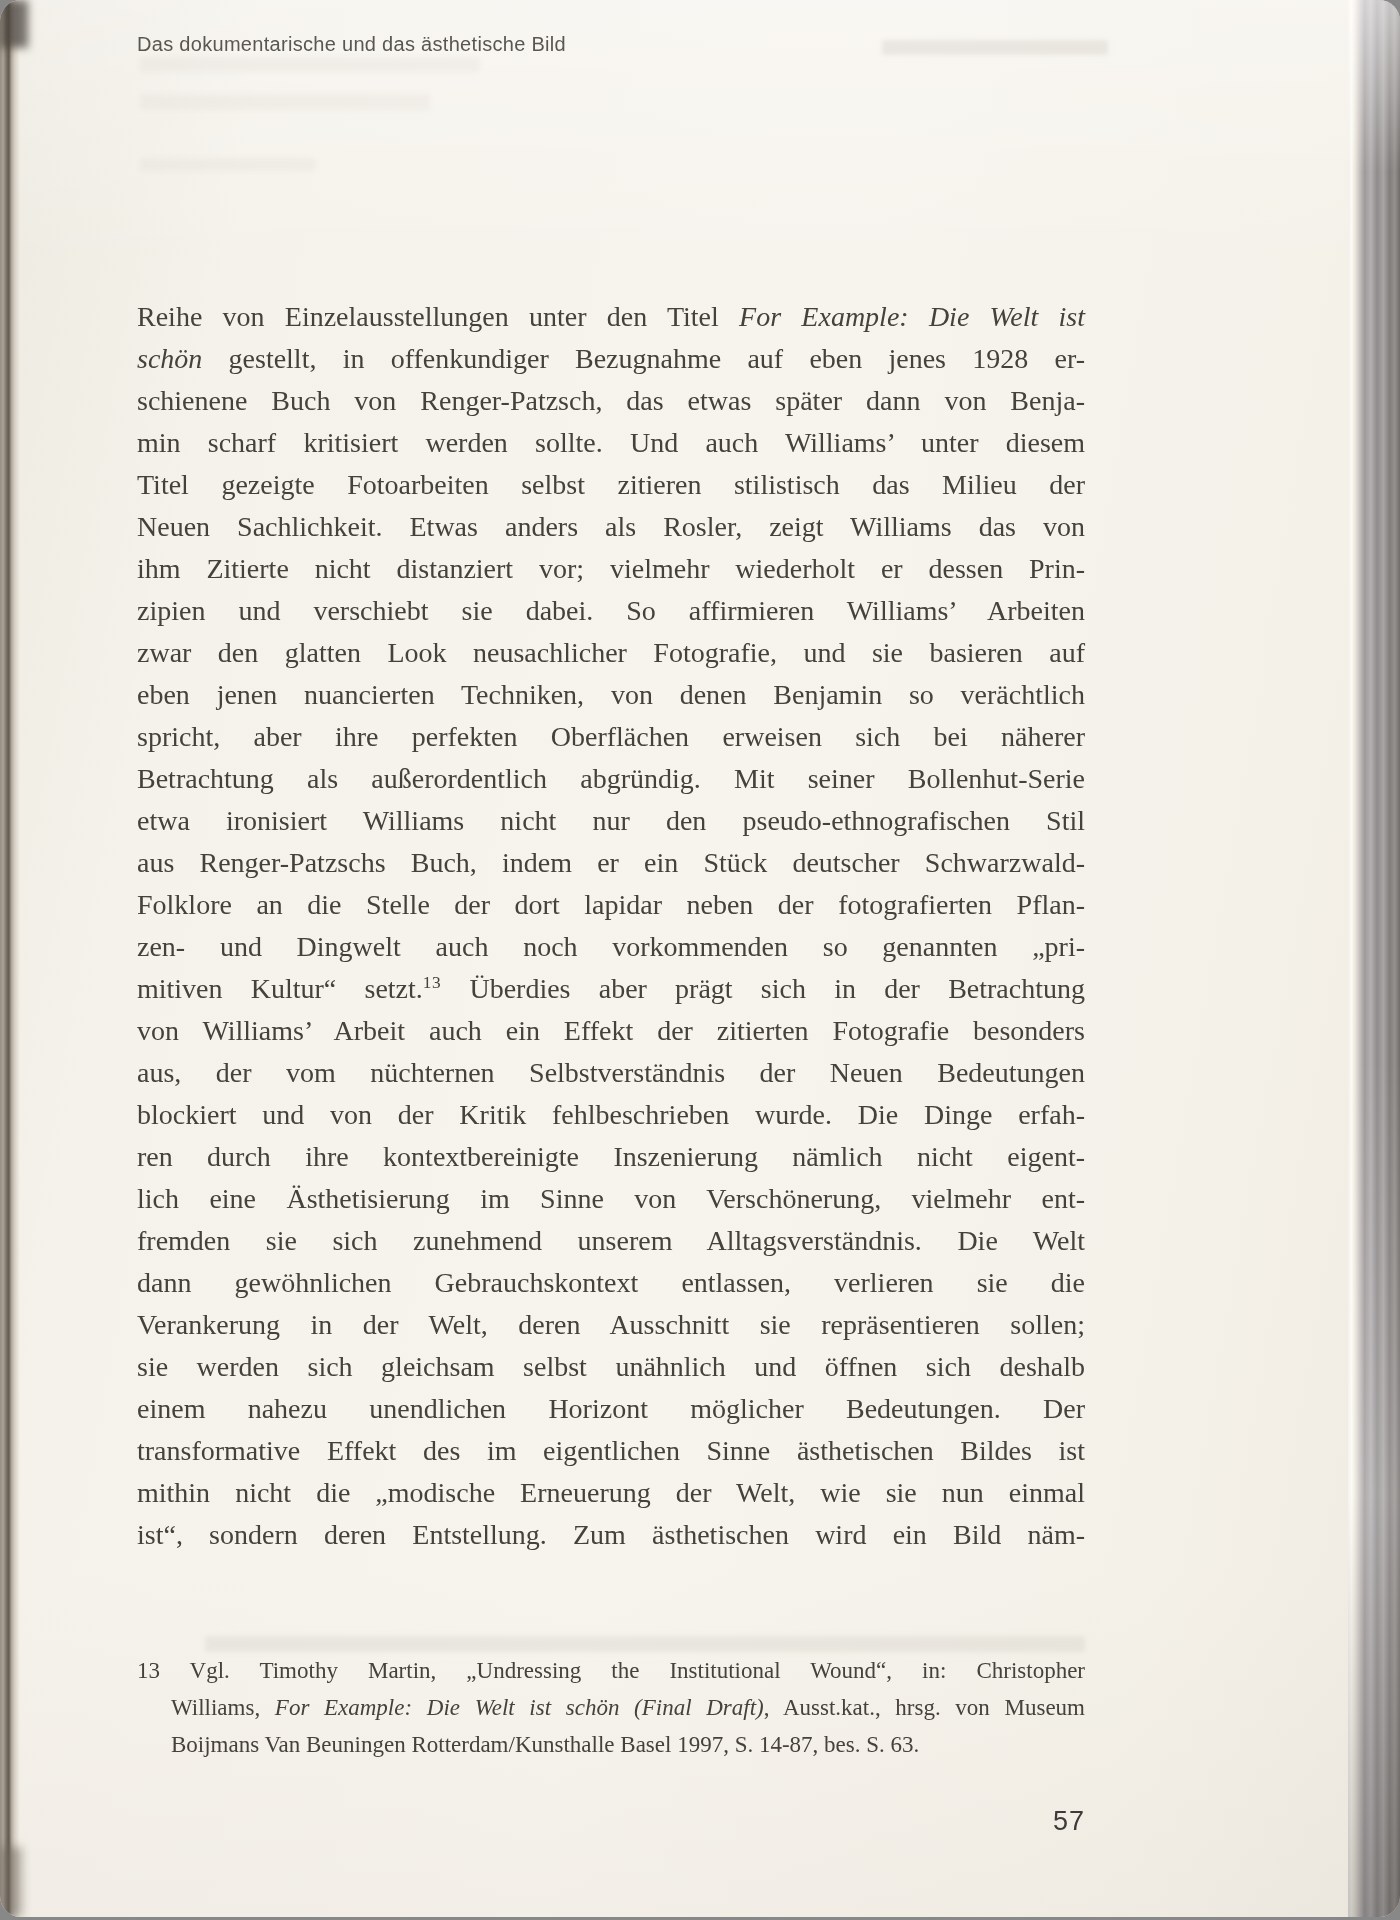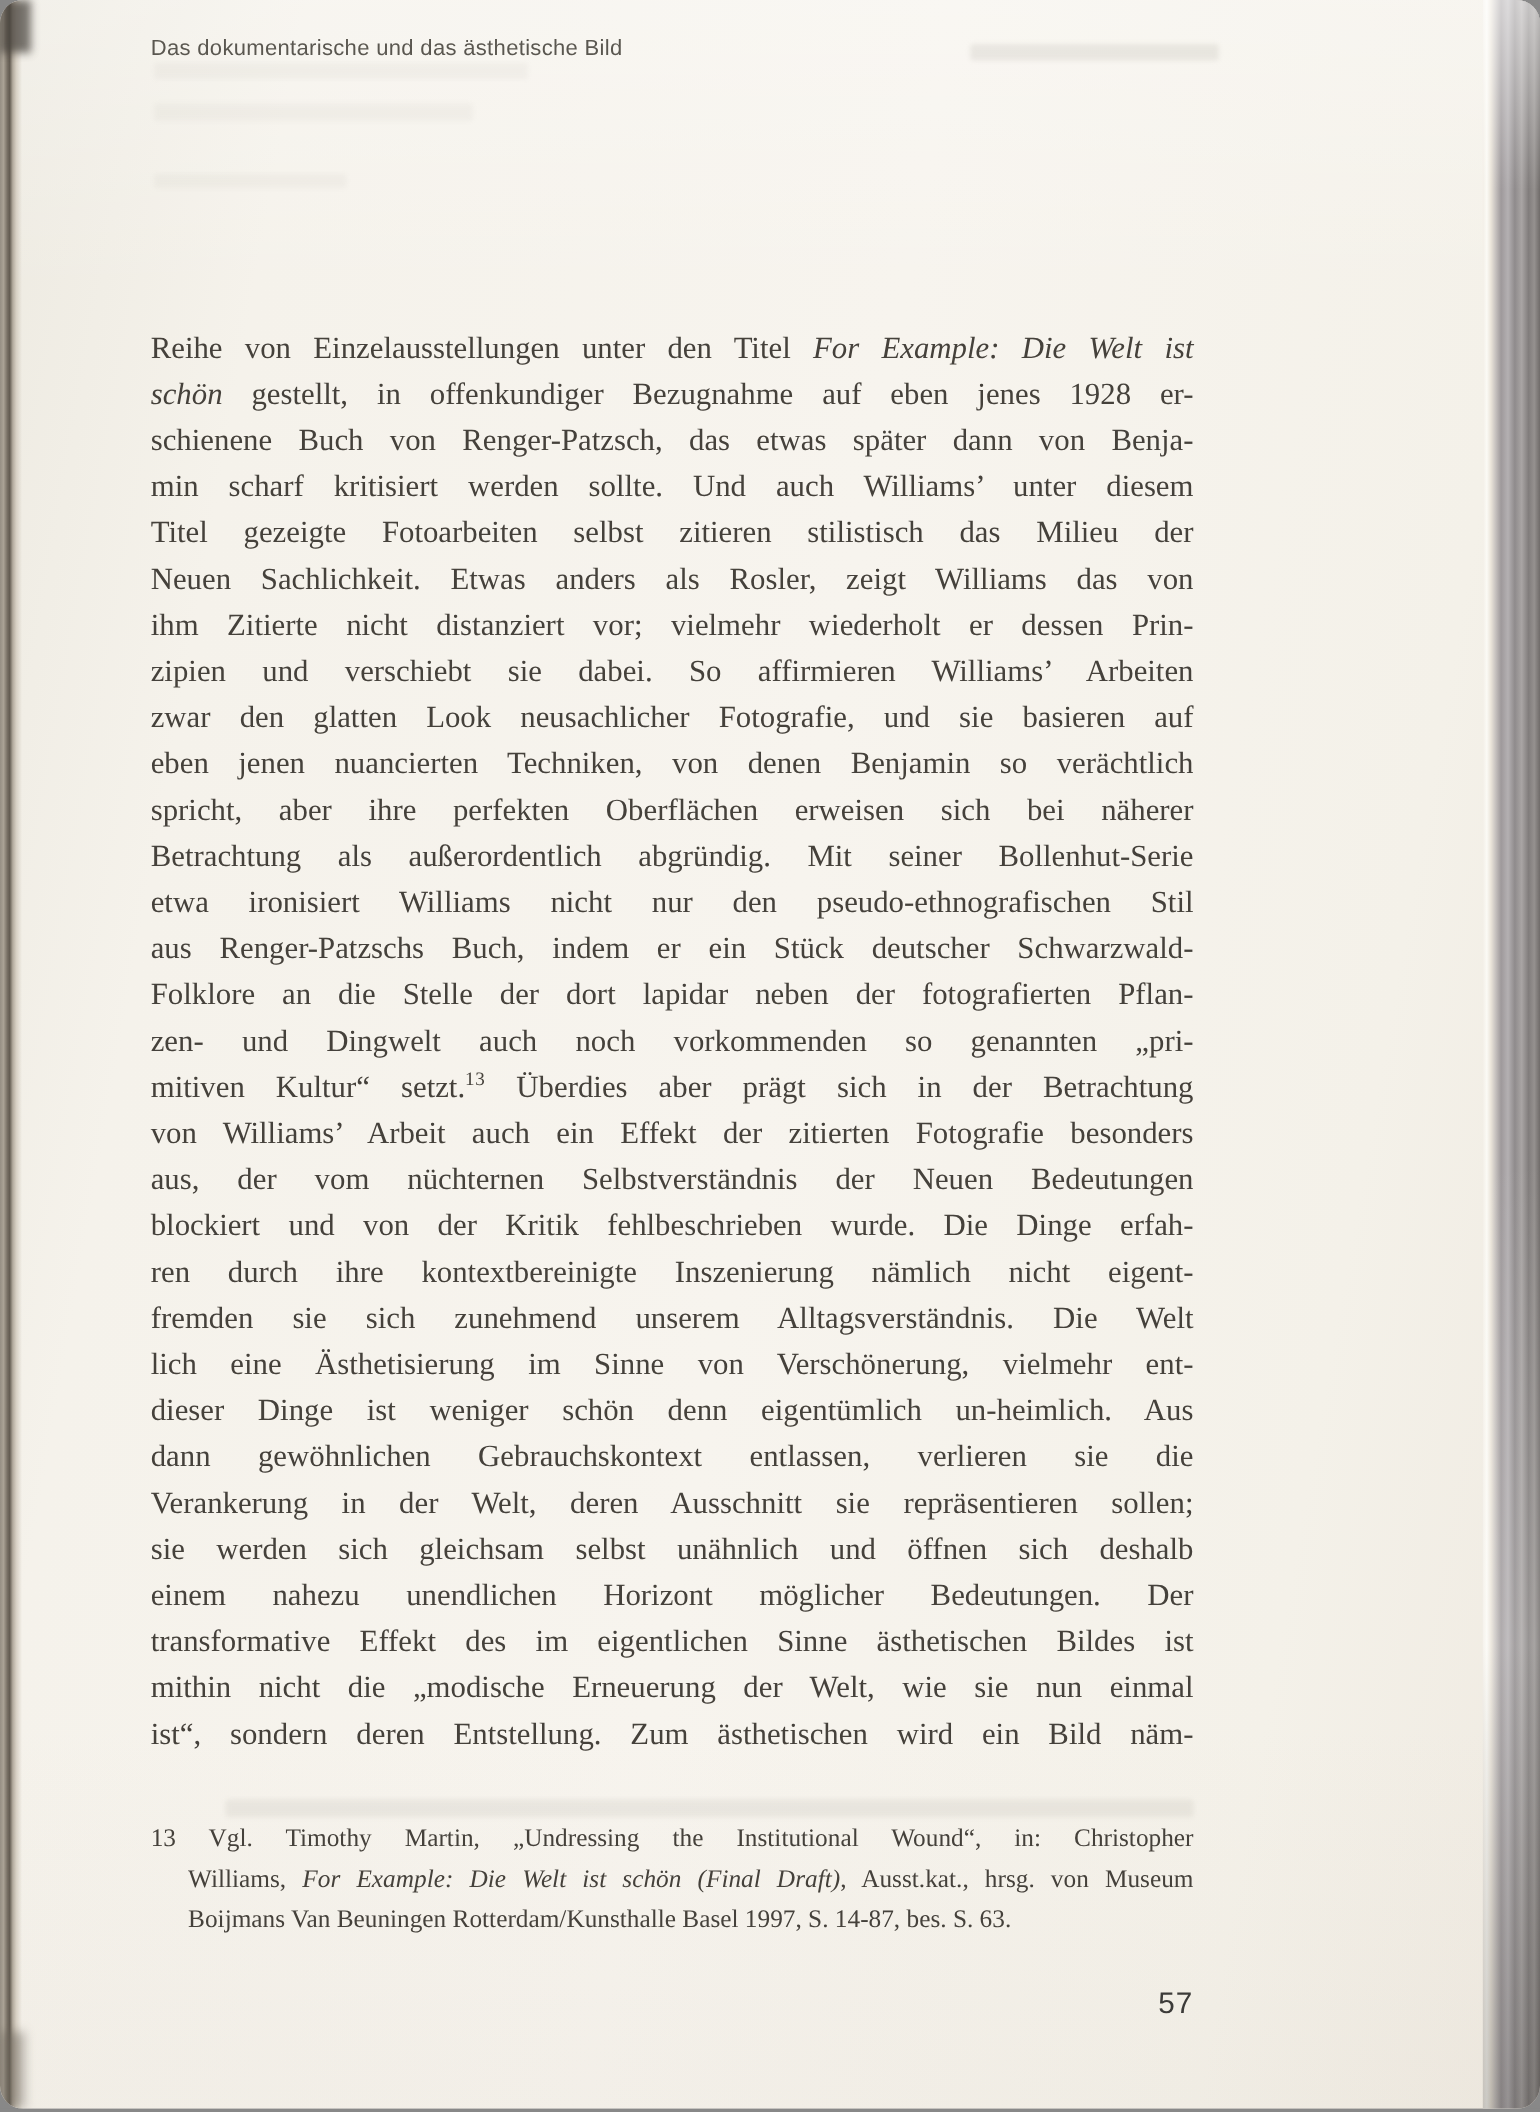--- a/index.html
+++ b/index.html
@@ -116,23 +116,22 @@
       <div class="tline">Betrachtung als außerordentlich abgründig. Mit seiner Bollenhut-Serie</div>
       <div class="tline">etwa ironisiert Williams nicht nur den pseudo-ethnografischen Stil</div>
       <div class="tline">aus Renger-Patzschs Buch, indem er ein Stück deutscher Schwarzwald-</div>
       <div class="tline">Folklore an die Stelle der dort lapidar neben der fotografierten Pflan-</div>
       <div class="tline">zen- und Dingwelt auch noch vorkommenden so genannten „pri-</div>
       <div class="tline">mitiven Kultur“ setzt.<sup>13</sup> Überdies aber prägt sich in der Betrachtung</div>
       <div class="tline">von Williams’ Arbeit auch ein Effekt der zitierten Fotografie besonders</div>
       <div class="tline">aus, der vom nüchternen Selbstverständnis der Neuen Bedeutungen</div>
       <div class="tline">blockiert und von der Kritik fehlbeschrieben wurde. Die Dinge erfah-</div>
       <div class="tline">ren durch ihre kontextbereinigte Inszenierung nämlich nicht eigent-</div>
+      <div class="tline">lich eine Ästhetisierung im Sinne von Verschönerung, vielmehr ent-</div>
       <div class="tline">fremden sie sich zunehmend unserem Alltagsverständnis. Die Welt</div>
-      <div class="tline">lich eine Ästhetisierung im Sinne von Verschönerung, vielmehr ent-</div>
-      <div class="tline">dieser Dinge ist weniger schön denn eigentümlich un-heimlich. Aus</div>
       <div class="tline">dann gewöhnlichen Gebrauchskontext entlassen, verlieren sie die</div>
       <div class="tline">Verankerung in der Welt, deren Ausschnitt sie repräsentieren sollen;</div>
       <div class="tline">sie werden sich gleichsam selbst unähnlich und öffnen sich deshalb</div>
       <div class="tline">einem nahezu unendlichen Horizont möglicher Bedeutungen. Der</div>
       <div class="tline">transformative Effekt des im eigentlichen Sinne ästhetischen Bildes ist</div>
       <div class="tline">mithin nicht die „modische Erneuerung der Welt, wie sie nun einmal</div>
       <div class="tline">ist“, sondern deren Entstellung. Zum ästhetischen wird ein Bild näm-</div>
     </div>
 
   <div class="footnote" id="footnote-lines">

